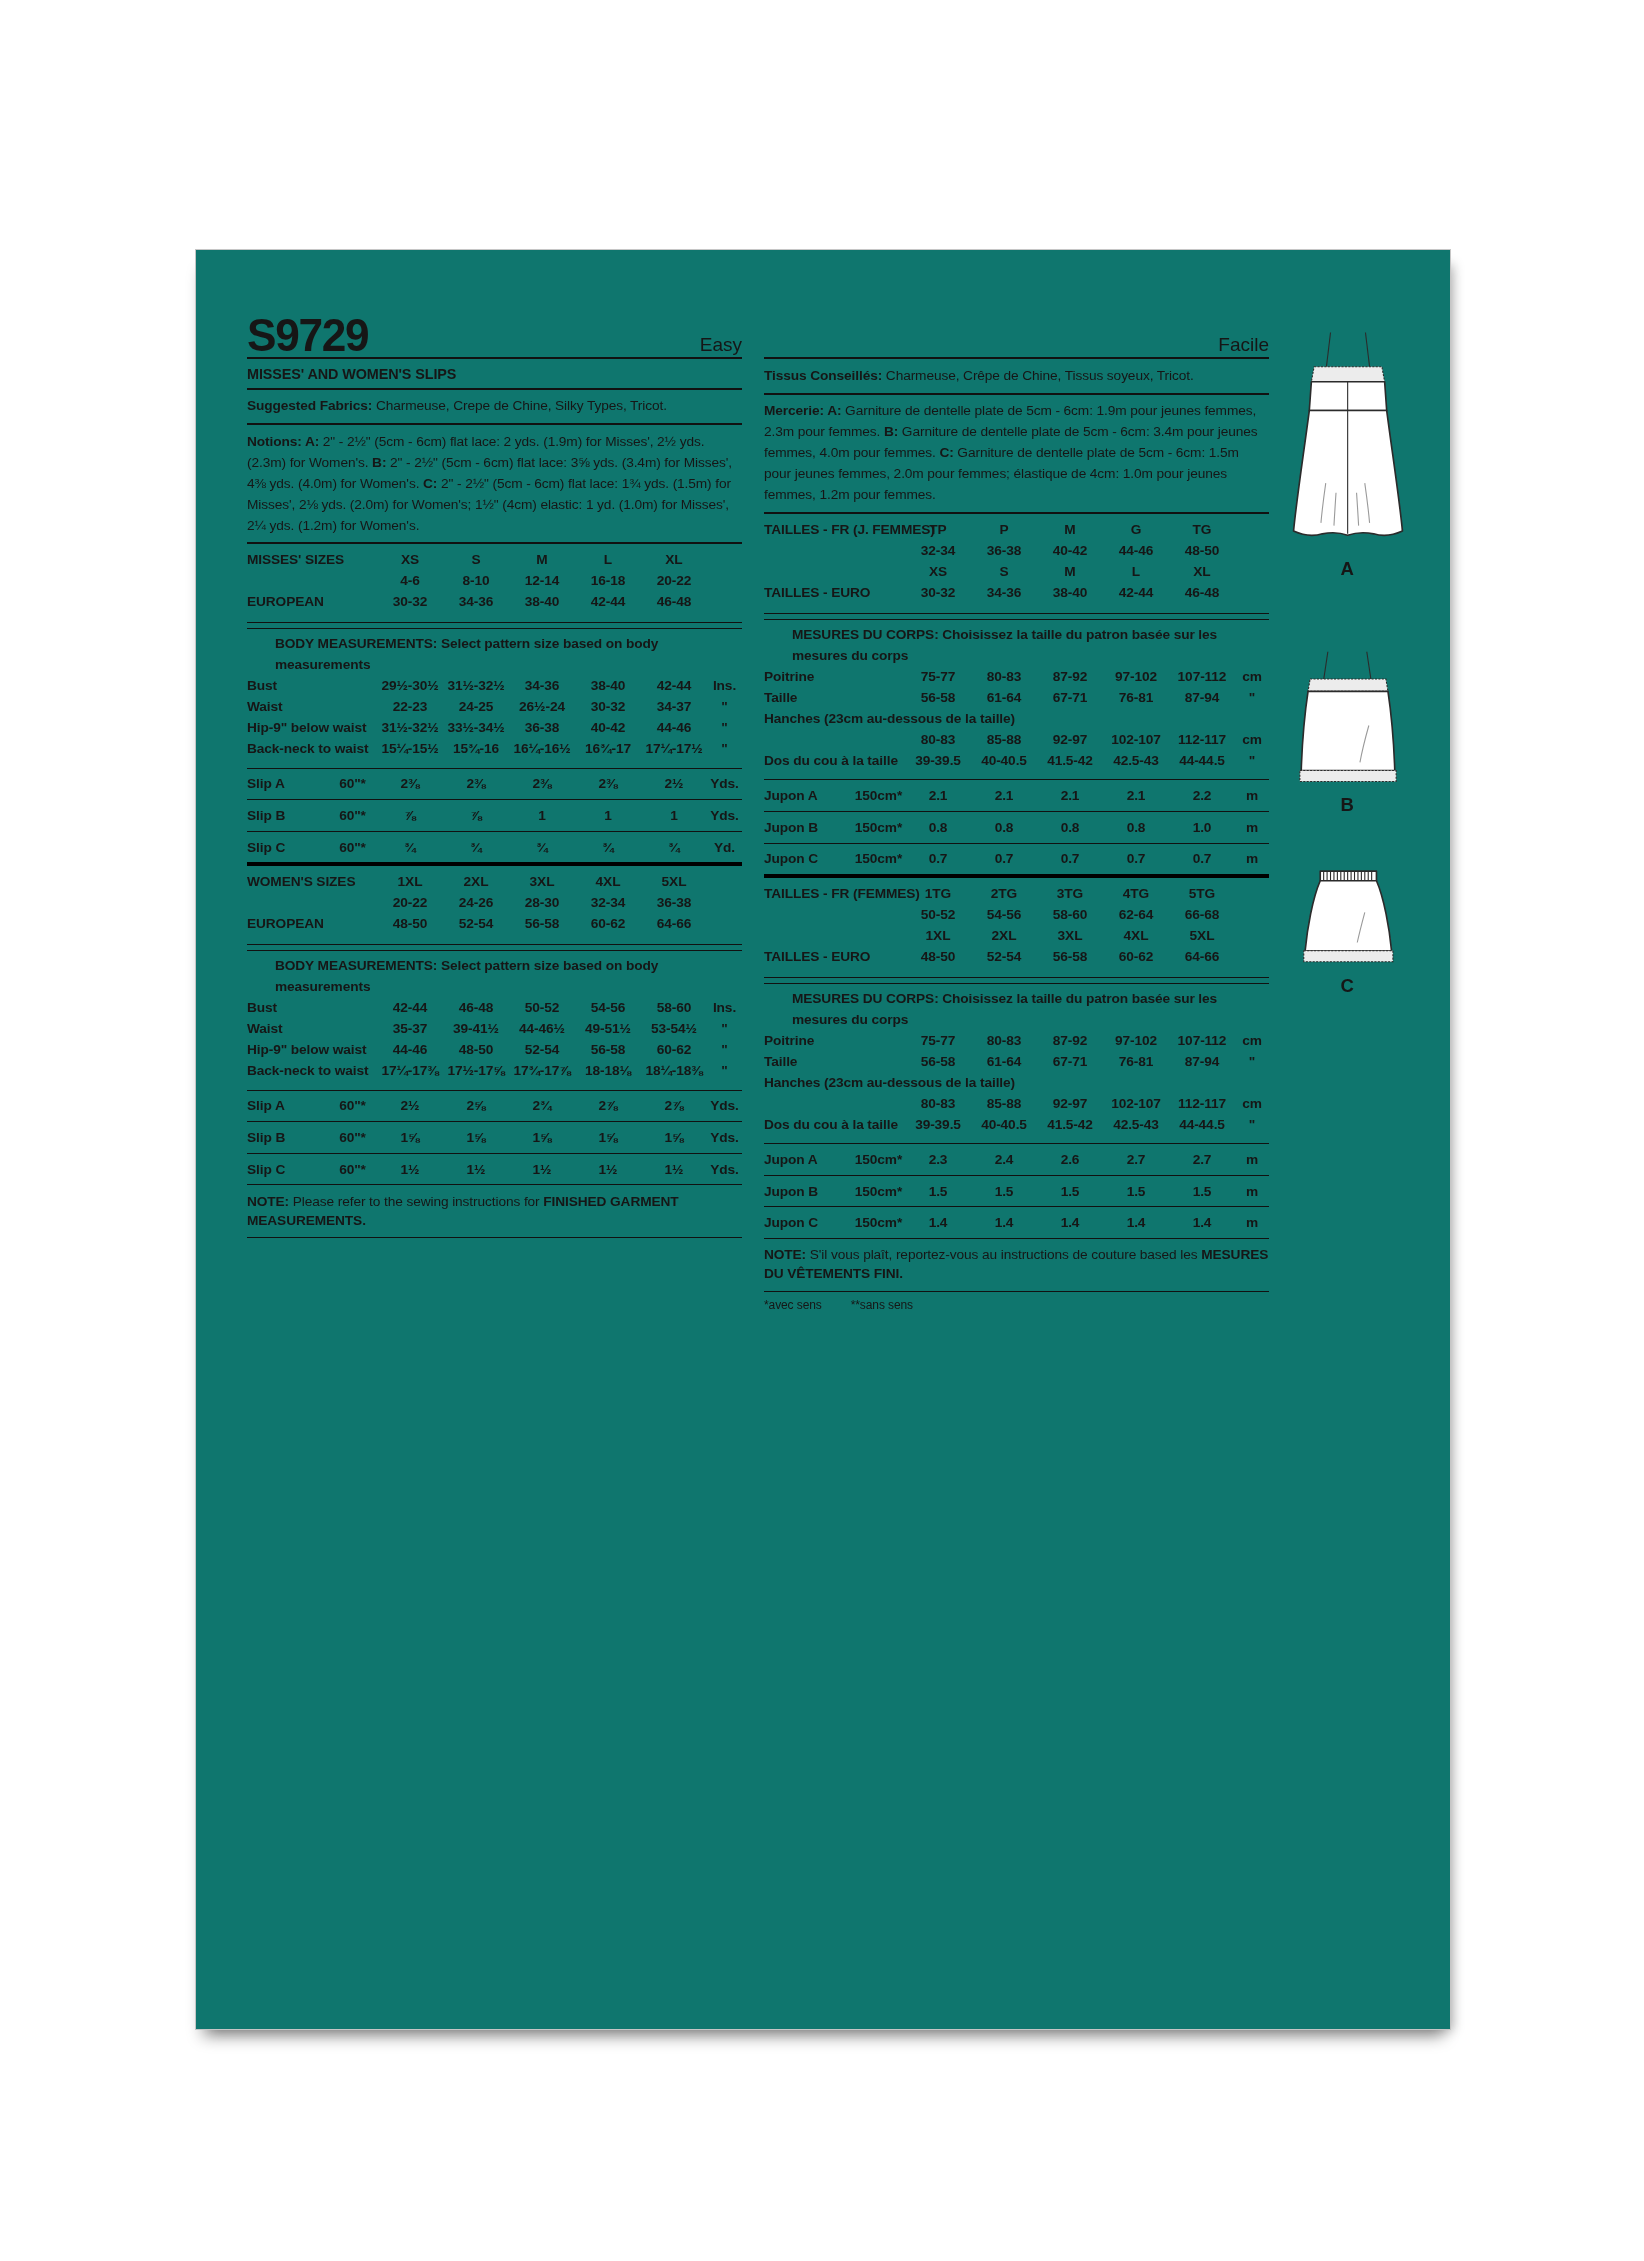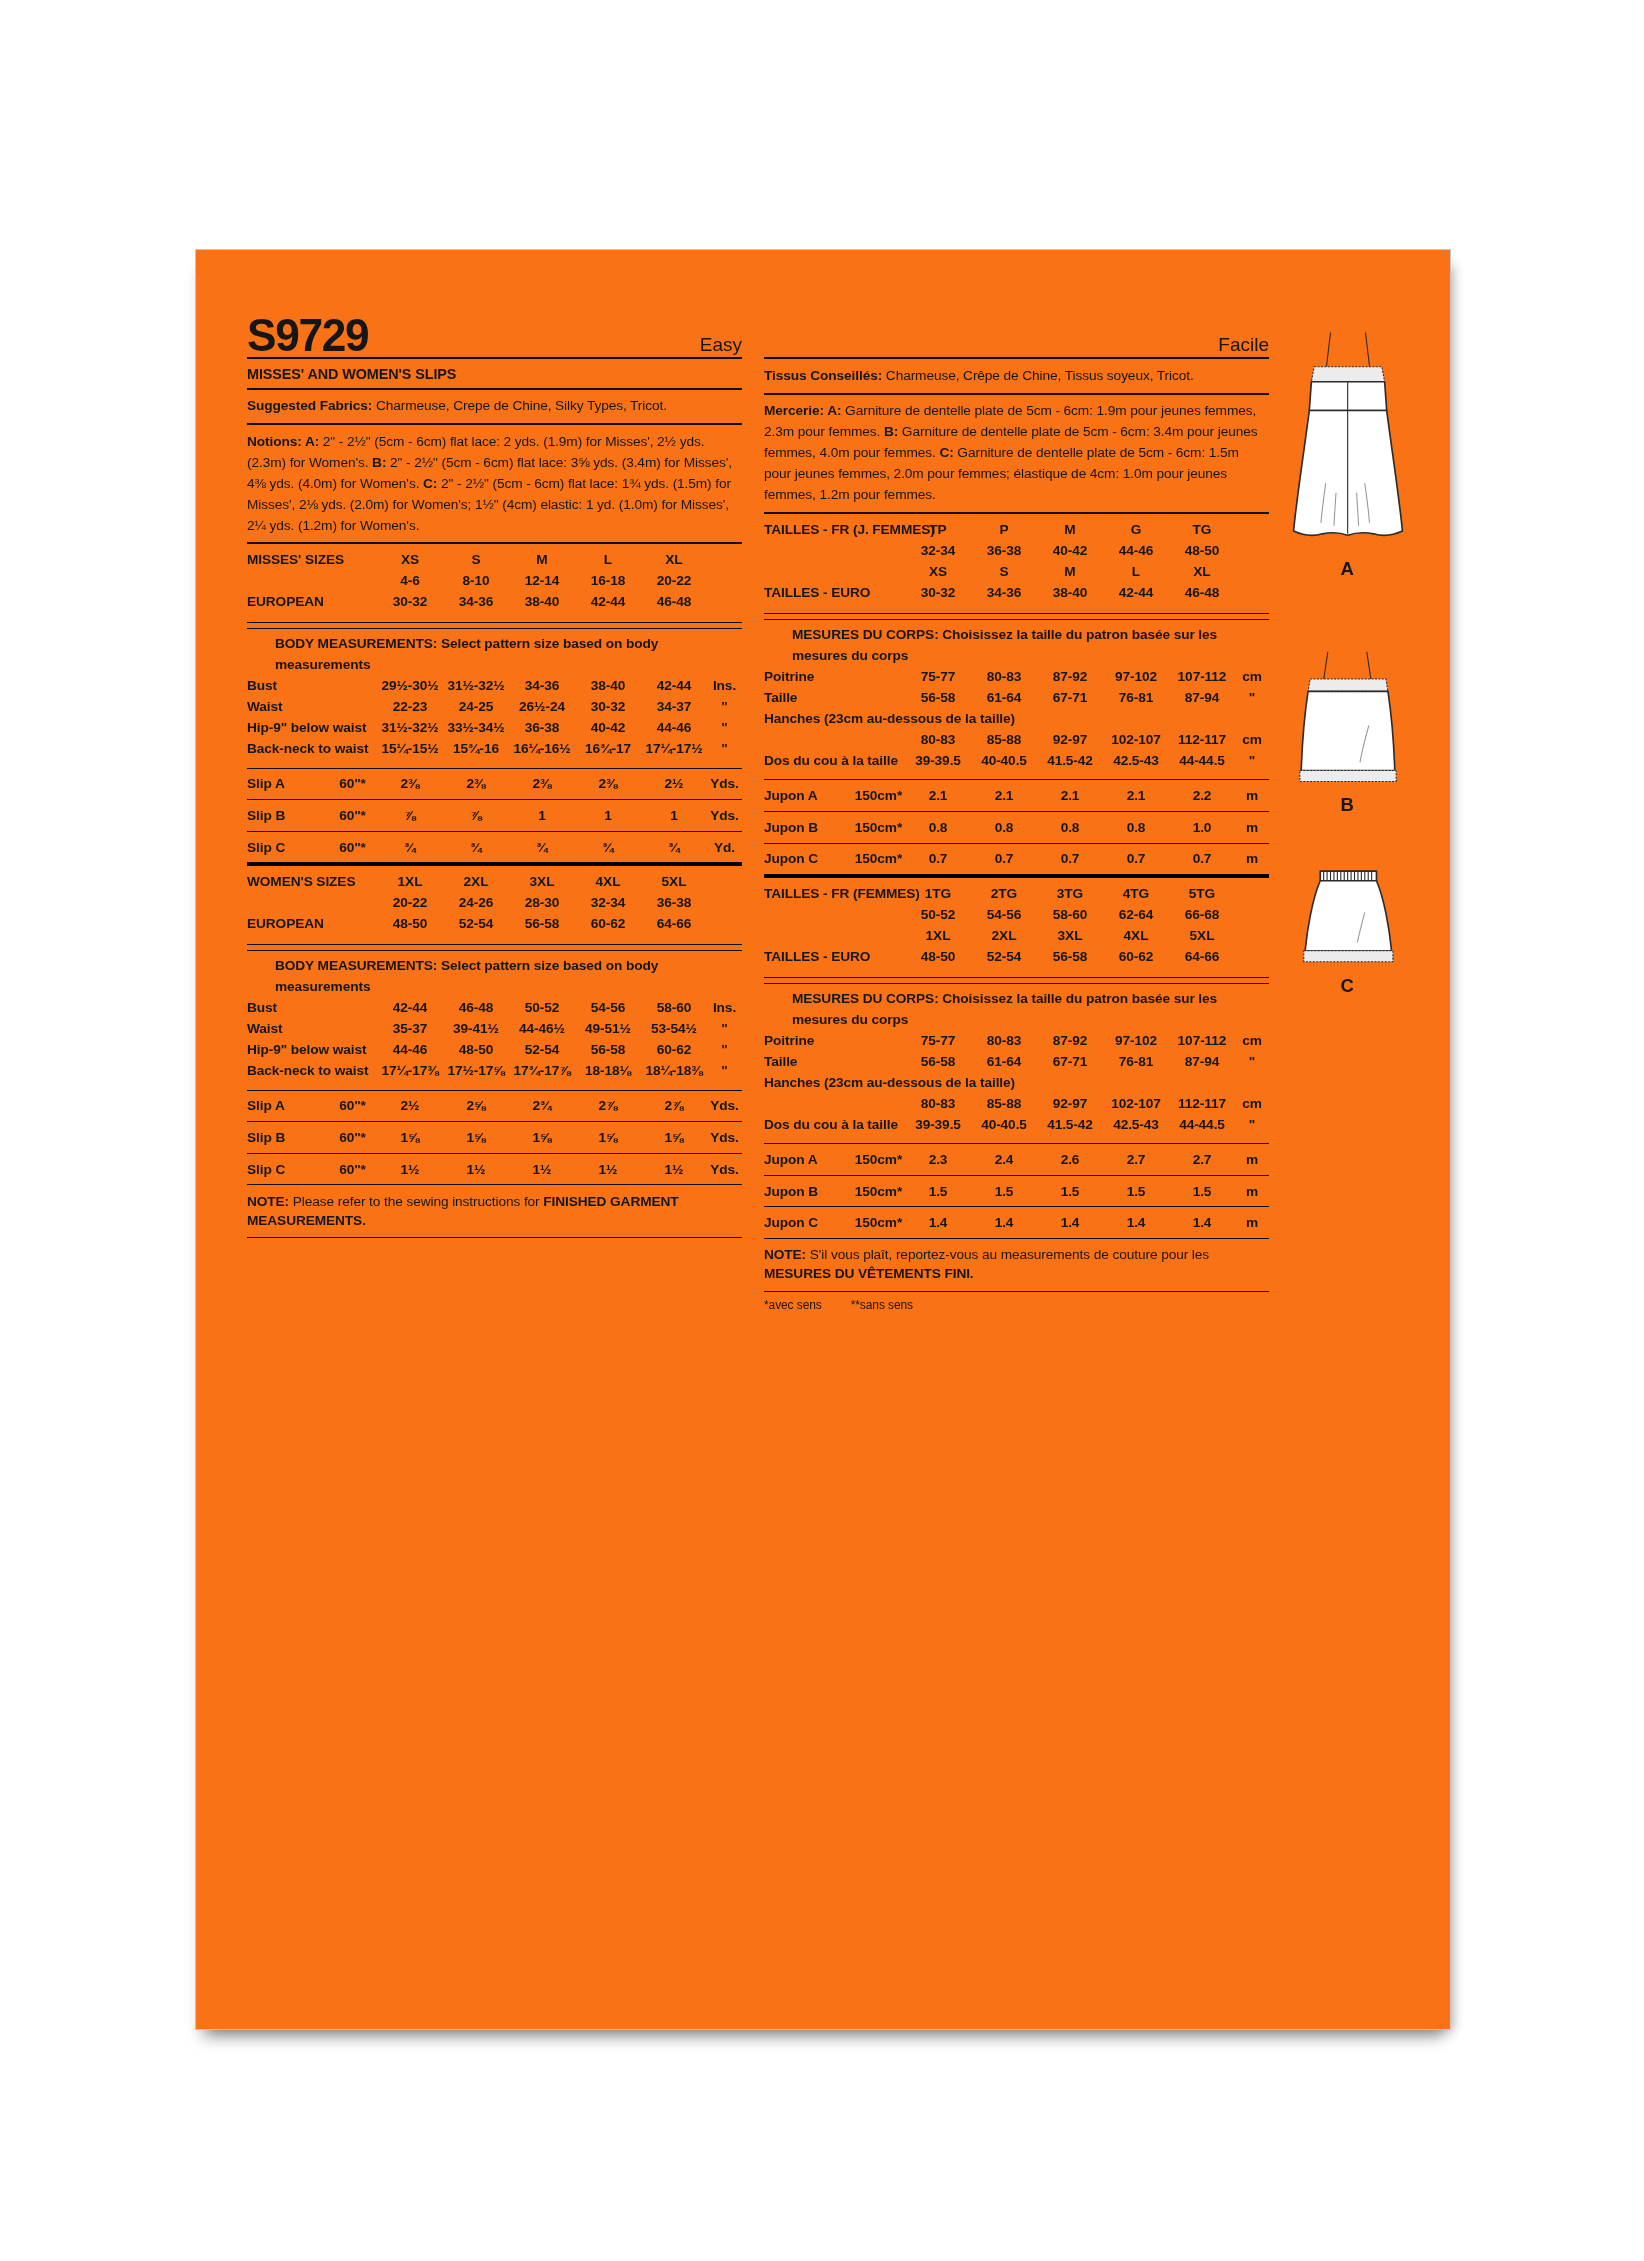--- a/index.html
+++ b/index.html
@@ -3,21 +3,21 @@
 <meta charset="utf-8">
 <style>
   html,body{margin:0;padding:0;}
   body{
     width:1645px;height:2261px;position:relative;background:#ffffff;
     font-family:"Liberation Sans", sans-serif;color:#161616;
     -webkit-font-smoothing:antialiased;
   }
   .page{
     position:absolute;left:195px;top:249px;width:1254px;height:1779px;
-    background:#f97316;border:0.7px solid #c6c6c6;
+    background:#0f766e;border:0.7px solid #c6c6c6;
     box-shadow:0 13.7px 15px -6.9px rgba(0,0,0,.40), 9.6px 8.2px 11px -6.9px rgba(0,0,0,.25);
   }
   .col{position:absolute;top:47px;}
   .col-left{left:51px;width:495px;}
   .col-right{left:568px;width:505px;}
 
   .header-row{display:flex;justify-content:space-between;align-items:flex-end;
     border-bottom:2.7px solid #111;height:59px;padding-bottom:1.4px;}
   .header-row-right{display:flex;justify-content:flex-end;align-items:flex-end;
     border-bottom:2.7px solid #111;height:59px;padding-bottom:1.4px;}
@@ -519,21 +519,21 @@
           <div class="lbl">Jupon C</div>
           <div class="qty">150cm*</div>
           <div class="v">1.4</div>
           <div class="v">1.4</div>
           <div class="v">1.4</div>
           <div class="v">1.4</div>
           <div class="v">1.4</div>
           <div class="unit">m</div>
         </div>
       </div>
-    <div class="note"><b>NOTE:</b><span> S'il vous plaît, reportez-vous au measurements de couture pour les </span><b>MESURES DU VÊTEMENTS FINI.</b></div>
+    <div class="note"><b>NOTE:</b><span> S'il vous plaît, reportez-vous au instructions de couture based les </span><b>MESURES DU VÊTEMENTS FINI.</b></div>
     <div class="footnote">
       <span>*avec sens</span><span>**sans sens</span>
     </div>
   </div>
 
   <div class="illus" id="illus-a">
     <svg width="120" height="226" viewBox="0 0 175 330">
       <path class="seam" d="M62 8 L56 58"></path>
       <path class="seam" d="M113 8 L119 58"></path>
       <polygon class="lace" points="38,58 137,58 141,80 34,80"></polygon>

